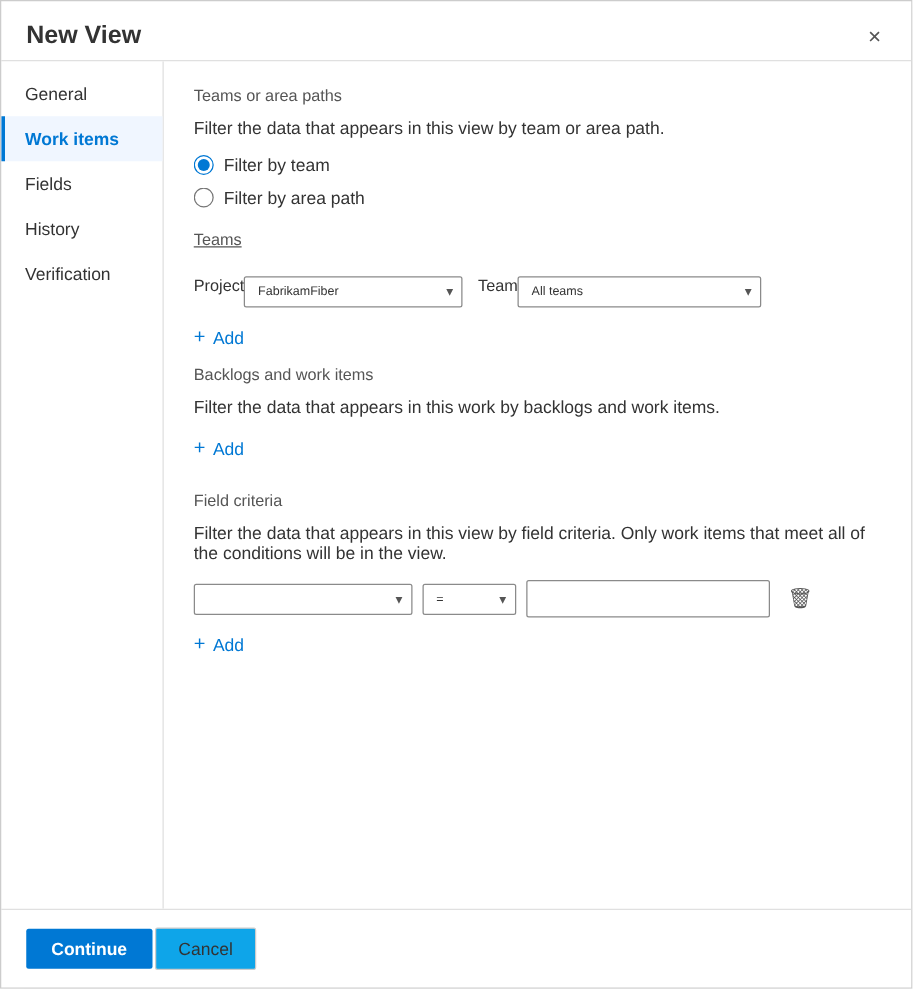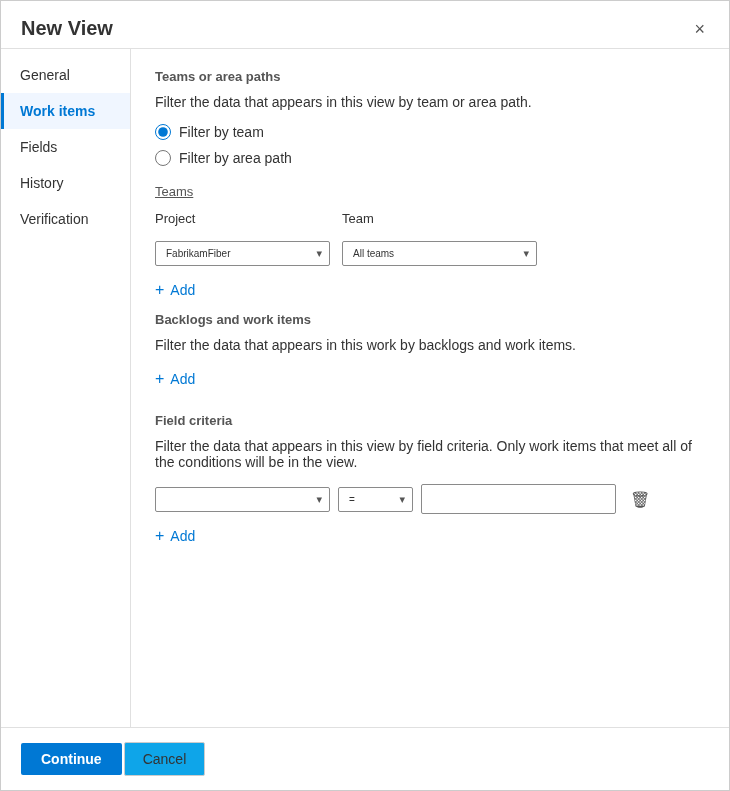--- a/index.html
+++ b/index.html
@@ -72,21 +72,21 @@
     }
     .main-content {
       flex: 1;
       padding: 20px 24px;
       overflow-y: auto;
     }
     .section-title {
       font-size: 13px;
       color: #555;
       margin-bottom: 10px;
-      font-weight: 700;
+      font-weight: 400;
     }
     .section-desc {
       font-size: 14px;
       color: #333;
       margin-bottom: 14px;
     }
     .radio-group {
       margin-bottom: 14px;
     }
     .radio-option {
@@ -105,33 +105,31 @@
     .radio-label {
       font-size: 14px;
       color: #333;
     }
     .teams-section {
       margin-top: 18px;
     }
     .teams-label {
       font-size: 13px;
       color: #555;
-      margin-bottom: 12px;
+      margin-bottom: 22px;
       text-decoration: underline;
     }
     .team-row {
       display: flex;
       align-items: flex-end;
       gap: 12px;
       margin-bottom: 12px;
     }
     .field-group {
       display: flex;
-      flex-direction: column;
-      gap: 11px;
     }
     .field-label {
       font-size: 13px;
       color: #333;
       margin-bottom: 4px;
     }
     .select-wrapper {
       position: relative;
       display: inline-flex;
       align-items: center;

